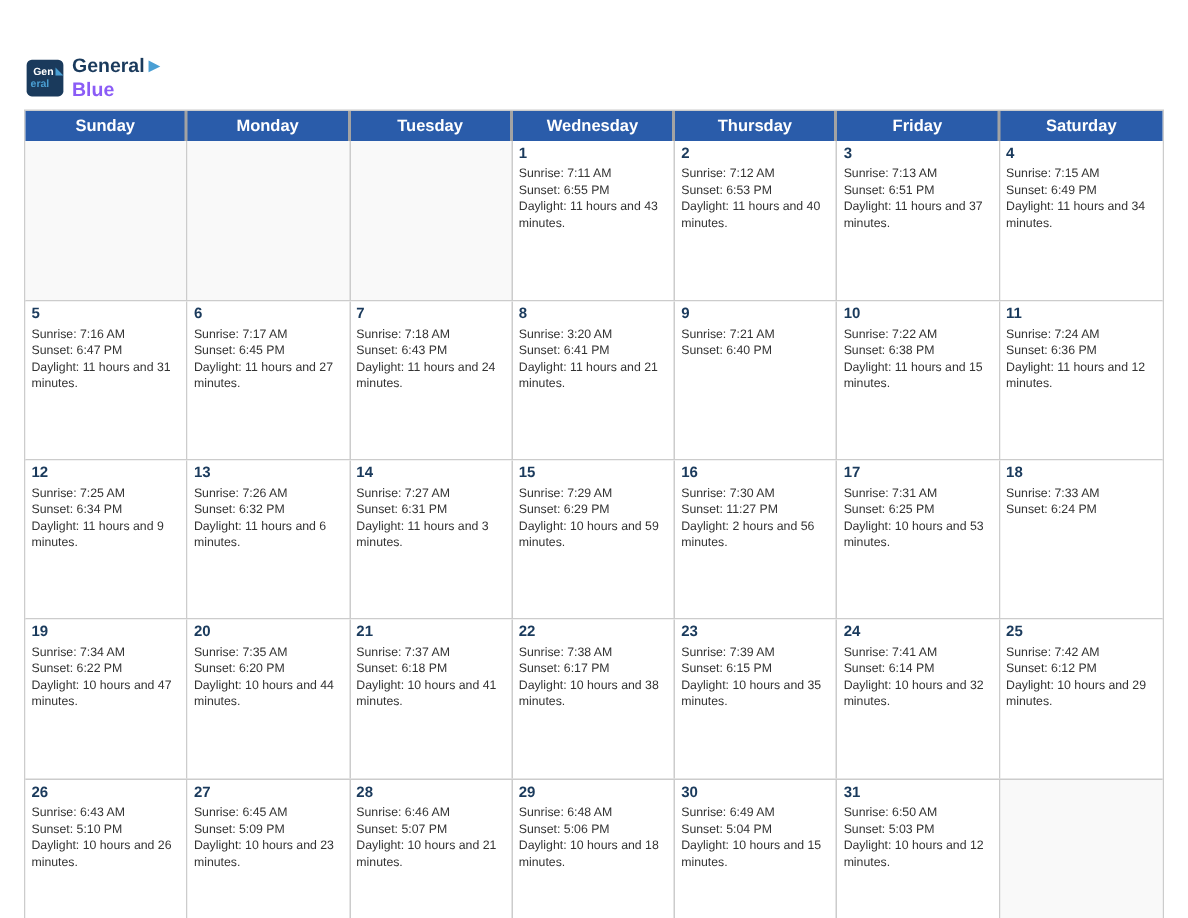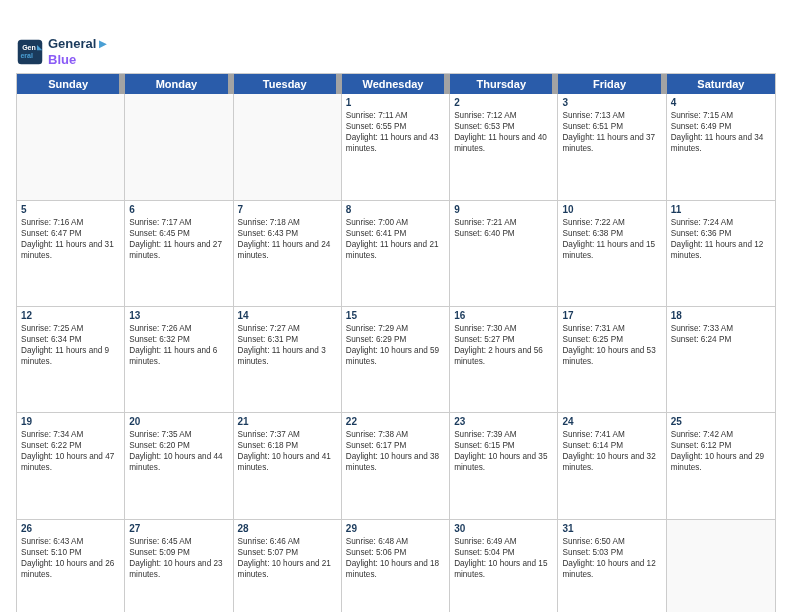--- a/index.html
+++ b/index.html
@@ -65,21 +65,21 @@
       display: grid;
       grid-template-columns: repeat(7, 1fr);
       background: #2a5caa;
     }
     .cal-header-cell {
       color: #fff;
       font-size: 11px;
       font-weight: bold;
       text-align: center;
       padding: 4px 2px;
-      border-right: 6px solid #a3a3a3;
+      border-right: 2px solid #a3a3a3;
     }
     .cal-header-cell:last-child { border-right: none; }
     .cal-body {
       flex: 1;
       display: flex;
       flex-direction: column;
     }
     .cal-row {
       display: grid;
       grid-template-columns: repeat(7, 1fr);
@@ -188,21 +188,21 @@
             <span class="cell-line">Daylight: 11 hours and 27 minutes.</span>
           </div>
           <div class="cal-cell">
             <span class="day-num">7</span>
             <span class="cell-line">Sunrise: 7:18 AM</span>
             <span class="cell-line">Sunset: 6:43 PM</span>
             <span class="cell-line">Daylight: 11 hours and 24 minutes.</span>
           </div>
           <div class="cal-cell">
             <span class="day-num">8</span>
-            <span class="cell-line">Sunrise: 7:00 AM</span>
+            <span class="cell-line">Sunrise: 3:20 AM</span>
             <span class="cell-line">Sunset: 6:41 PM</span>
             <span class="cell-line">Daylight: 11 hours and 21 minutes.</span>
           </div>
           <div class="cal-cell">
             <span class="day-num">9</span>
             <span class="cell-line">Sunrise: 7:21 AM</span>
             <span class="cell-line">Sunset: 6:40 PM</span>
           </div>
           <div class="cal-cell">
             <span class="day-num">10</span>
@@ -238,21 +238,21 @@
           </div>
           <div class="cal-cell">
             <span class="day-num">15</span>
             <span class="cell-line">Sunrise: 7:29 AM</span>
             <span class="cell-line">Sunset: 6:29 PM</span>
             <span class="cell-line">Daylight: 10 hours and 59 minutes.</span>
           </div>
           <div class="cal-cell">
             <span class="day-num">16</span>
             <span class="cell-line">Sunrise: 7:30 AM</span>
-            <span class="cell-line">Sunset: 5:27 PM</span>
+            <span class="cell-line">Sunset: 11:27 PM</span>
             <span class="cell-line">Daylight: 2 hours and 56 minutes.</span>
           </div>
           <div class="cal-cell">
             <span class="day-num">17</span>
             <span class="cell-line">Sunrise: 7:31 AM</span>
             <span class="cell-line">Sunset: 6:25 PM</span>
             <span class="cell-line">Daylight: 10 hours and 53 minutes.</span>
           </div>
           <div class="cal-cell">
             <span class="day-num">18</span>

